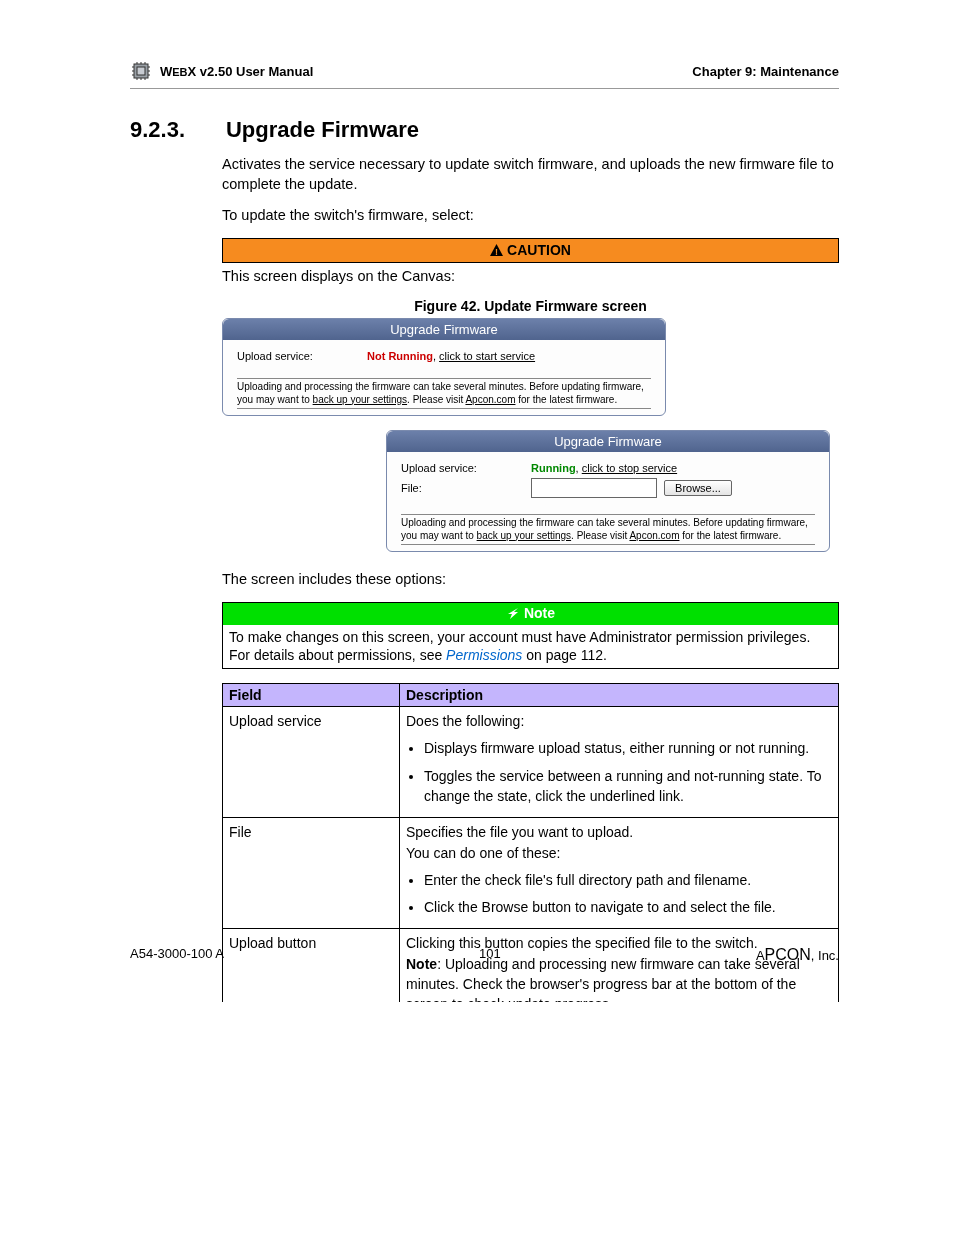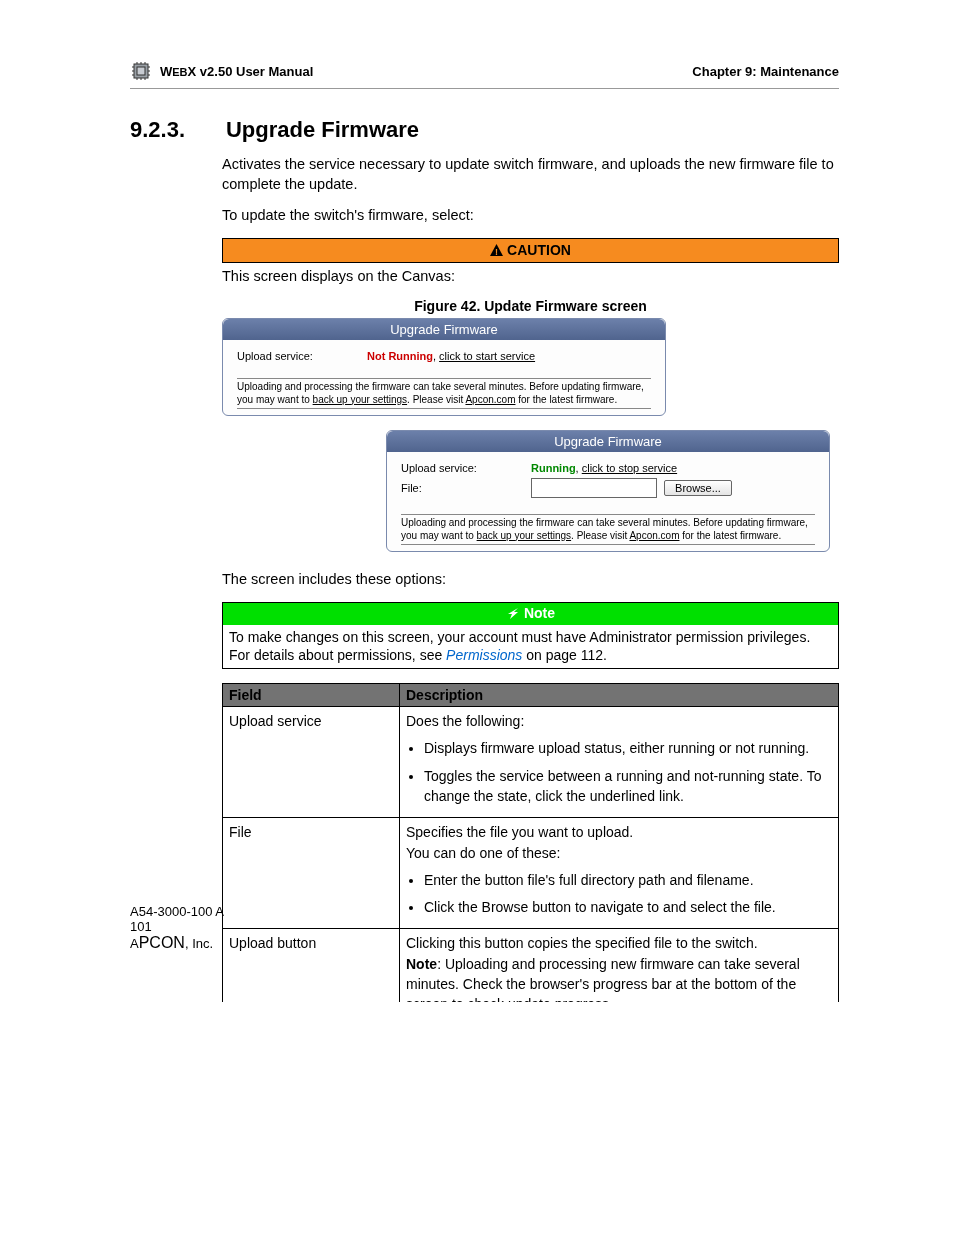--- a/index.html
+++ b/index.html
@@ -118,42 +118,41 @@
   .note-body { padding: 3px 6px; font-size:14px; line-height:1.33;}
   a.perm { color: #0066cc; font-style: italic; text-decoration:none;}
 
   table.field-table {
     border-collapse: collapse;
     width: 100%;
     margin-top: 14px;
     font-size: 14px;
   }
   table.field-table th {
-    background: #737373;
+    background: #c4b5fd;
     text-align:left;
     font-weight:bold;
     border: 1px solid #000;
     padding: 3px 6px;
   }
   table.field-table td {
     border: 1px solid #000;
     padding: 4px 6px;
     vertical-align: top;
     line-height: 1.45;
   }
   table.field-table td.fcol { width: 164px;}
   ul.bul { margin: 3px 0 3px 18px; padding:0;}
   ul.bul li { margin: 7px 0;}
 
   .footer {
     position: absolute;
-    left: 130px; right: 115px; bottom: 50px;
+    left: 130px; right: 115px; bottom: 38px;
     display:flex; justify-content: space-between;
     font-size: 13px;
-    flex-direction: column;
   }
 </style>
 </head>
 <body>
 
 <div class="page">
 
   <div class="header-line">
     <div class="header-left">
       <span class="chip-icon">
@@ -278,21 +277,21 @@
             <li>Toggles the service between a running and not-running state. To change the state, click the underlined link.</li>
           </ul>
         </td>
       </tr>
       <tr>
         <td class="fcol">File</td>
         <td>
           <div>Specifies the file you want to upload.</div>
           <div>You can do one of these:</div>
           <ul class="bul">
-            <li>Enter the button file's full directory path and filename.</li>
+            <li>Enter the check file's full directory path and filename.</li>
             <li>Click the Browse button to navigate to and select the file.</li>
           </ul>
         </td>
       </tr>
       <tr>
         <td class="fcol">Upload button</td>
         <td>
           <div>Clicking this button copies the specified file to the switch.</div>
           <div style="">
             <b>Note</b><span>: Uploading and processing new firmware can take several minutes. Check the browser's progress bar at the bottom of the screen to check update progress.</span>

